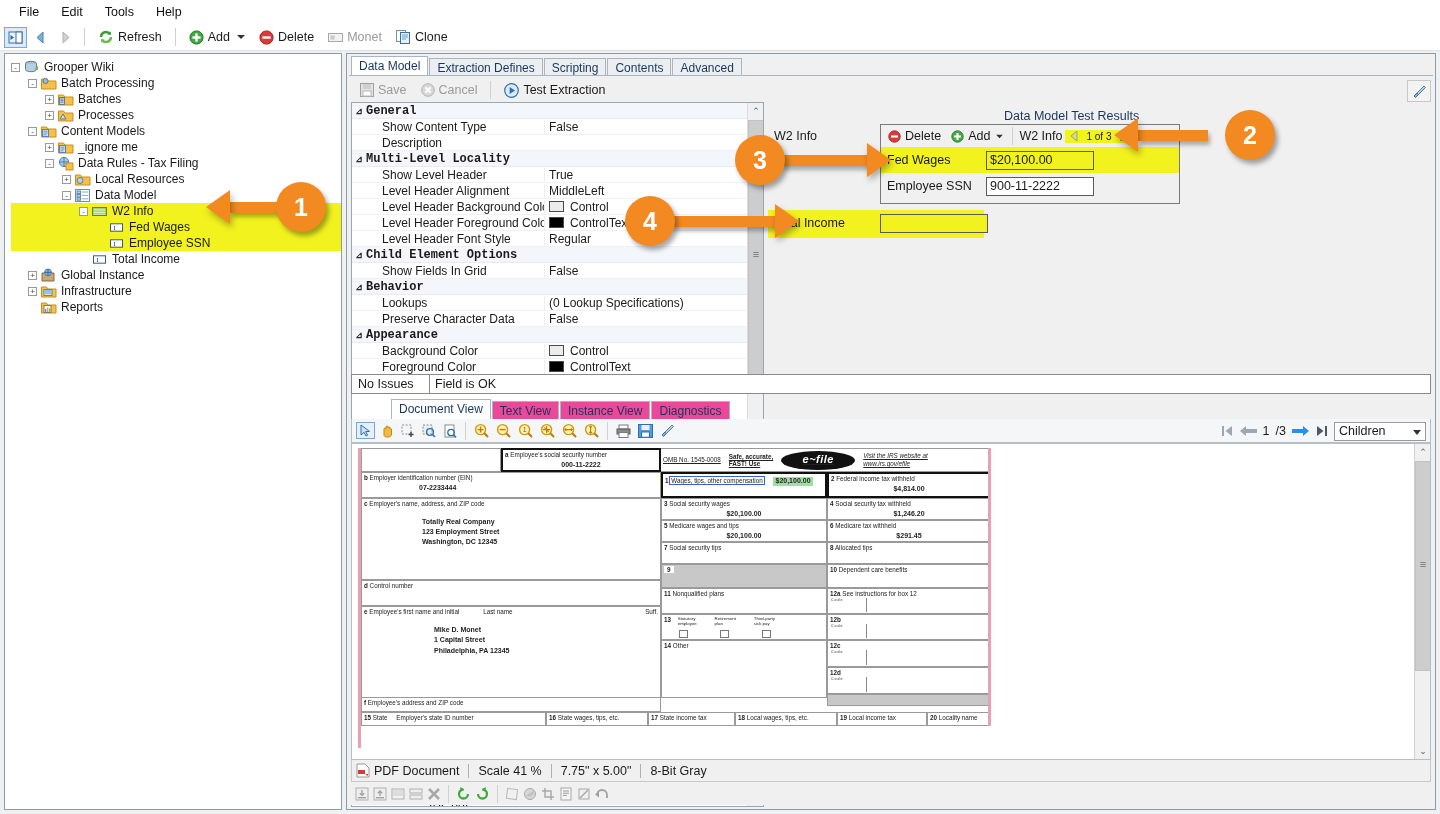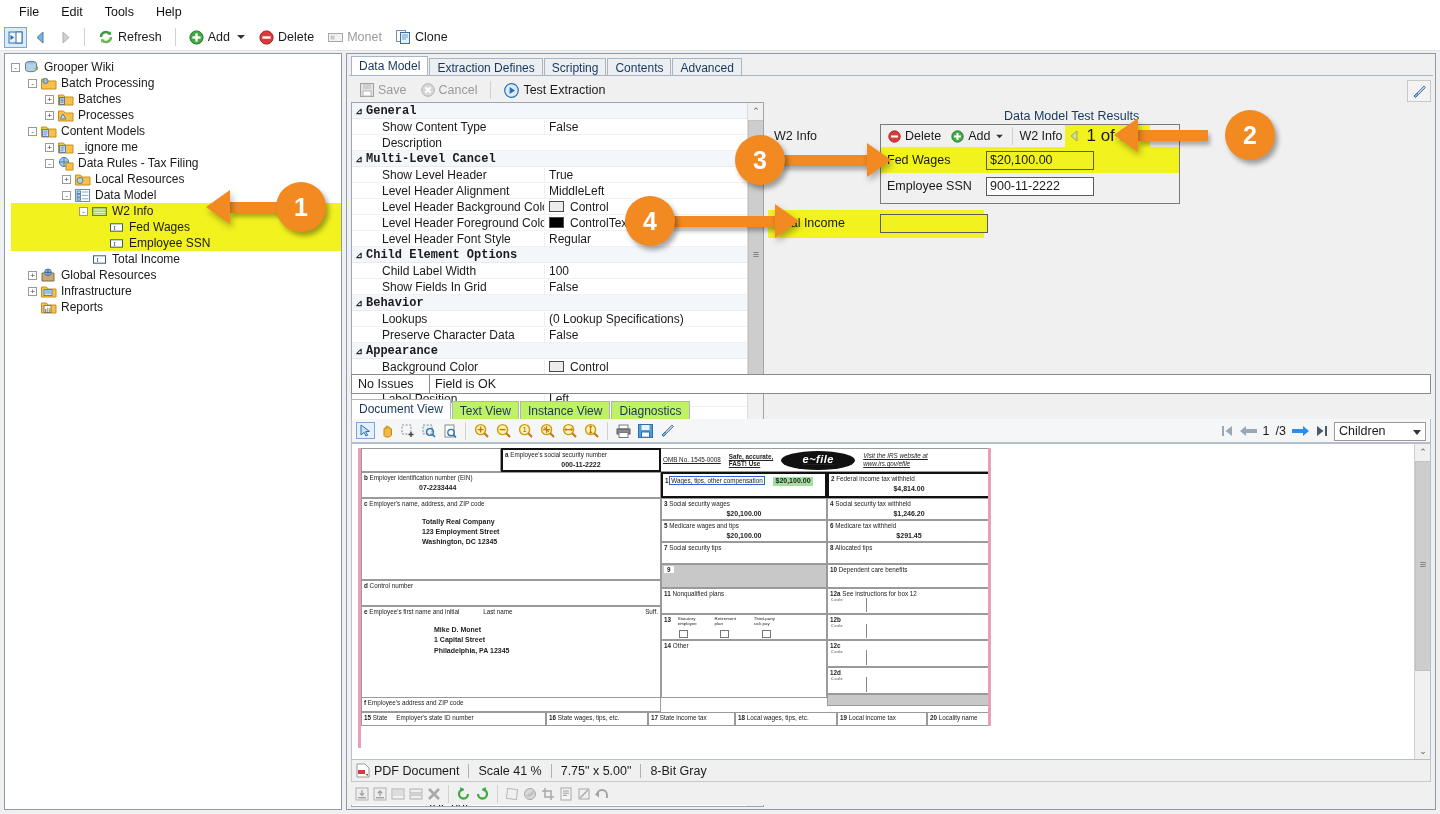--- a/index.html
+++ b/index.html
@@ -221,24 +221,24 @@
     position: absolute; left: 4px; top: 320px; width: 1080px; height: 20px;
     display: flex; border: 1px solid #8a8a8a; background: #ffffff;
   }
   .issuebar .c1 { width: 78px; border-right: 1px solid #8a8a8a; padding: 2px 0 0 6px; font-size: 12.5px;}
   .issuebar .c2 { flex: 1; padding: 2px 0 0 5px; font-size: 12.5px; }
 
   
   .docview {
     position: absolute; left: 4px; top: 345px; width: 1080px; height: 406px;
   }
-  .dtabs { display: flex; align-items: flex-end; height: 20px; }
+  .dtabs { display: flex; align-items: flex-end; height: 20px; margin-left: 40px; }
   .dtab {
     height: 18px; padding: 2px 7px 0 7px; font-size: 12px;
-    border: 1px solid #a9b6c2; border-bottom: none; background: #bef264;
+    border: 1px solid #a9b6c2; border-bottom: none; background: #ec4899;
     margin-right: 1px; color: #17365d;
   }
   .dtab.active { background: #ffffff; height: 20px; }
   .dtoolbar {
     height: 24px; display: flex; align-items: center; gap: 3px;
     border: 1px solid #b4bfc9; border-top: none; background: #f4f6f8;
     padding: 0 4px; position: relative;
   }
   .dtoolbar .right {
     position: absolute; right: 4px; top: 0; height: 24px;
@@ -515,21 +515,21 @@
             </svg></span>
           <span class="tlabel">Total Income</span>
         </div>
         <div class="tnode" style="padding-left: 17px;">
           <span class="exp">+</span>
           <span class="ico"><svg width="16" height="15" viewBox="0 0 16 15">
               <path d="M1 5 h12 v8 h-12 Z" fill="#c8a878" stroke="#8a6a3a"></path>
               <circle cx="7" cy="4.4" r="3.4" fill="#8fb4d8" stroke="#4a7fae"></circle>
               <path d="M3.6 4.4 h6.8 M7 1 v6.8" stroke="#3a6a9a"></path>
             </svg></span>
-          <span class="tlabel">Global Resources</span>
+          <span class="tlabel">Global Instance</span>
         </div>
         <div class="tnode" style="padding-left: 17px;">
           <span class="exp">+</span>
           <span class="ico"><svg width="16" height="15" viewBox="0 0 16 15">
               <path d="M0.5 3 h5 l1.5 2 h8 v8 h-14.5 Z" fill="#f7c04a" stroke="#c89018"></path>
               <rect x="3" y="5.5" width="8" height="6" fill="#d8e6f2" stroke="#5a85b0"></rect>
               <path d="M4 7 h6 M4 9 h6" stroke="#6a95c0"></path>
             </svg></span>
           <span class="tlabel">Infrastructure</span>
         </div>
@@ -610,21 +610,21 @@
             <span class="pname">Show Content Type</span>
             <span class="pval">False</span>
           </div>
           <div class="prow data">
             <span class="tri"></span>
             <span class="pname">Description</span>
             <span class="pval"></span>
           </div>
           <div class="prow cat">
             <span class="tri">⊿</span>
-            <span class="pname">Multi-Level Cancel</span>
+            <span class="pname">Multi-Level Locality</span>
           </div>
           <div class="prow data">
             <span class="tri"></span>
             <span class="pname">Show Level Header</span>
             <span class="pval">True</span>
           </div>
           <div class="prow data">
             <span class="tri"></span>
             <span class="pname">Level Header Alignment</span>
             <span class="pval">MiddleLeft</span>
@@ -646,25 +646,20 @@
             </span>
           </div>
           <div class="prow data">
             <span class="tri"></span>
             <span class="pname">Level Header Font Style</span>
             <span class="pval">Regular</span>
           </div>
           <div class="prow cat">
             <span class="tri">⊿</span>
             <span class="pname">Child Element Options</span>
-          </div>
-          <div class="prow data">
-            <span class="tri"></span>
-            <span class="pname">Child Label Width</span>
-            <span class="pval">100</span>
           </div>
           <div class="prow data">
             <span class="tri"></span>
             <span class="pname">Show Fields In Grid</span>
             <span class="pval">False</span>
           </div>
           <div class="prow cat">
             <span class="tri">⊿</span>
             <span class="pname">Behavior</span>
           </div>
@@ -871,21 +866,21 @@
             </span>
           </div>
           <div class="tsep" style="margin:0 3px;"></div>
           <div style="font-size:12.5px;">W2 Info</div>
           <div class="pager">
             <span class="ico">
               <svg width="9" height="10" viewBox="0 0 9 10">
                   <path d="M7 0 L1 5 L7 10 Z" fill="#cfd9a0" stroke="#9aa860"></path>
                 </svg>
             </span>
-            <span style="font-size:17px;">1 of 3</span>
+            <span style="font-size:10px;">1 of 3</span>
             <span class="ico">
               <svg width="9" height="10" viewBox="0 0 9 10">
                   <path d="M2 0 L8 5 L2 10 Z" fill="#7fc24a" stroke="#4f8a28"></path>
                 </svg>
             </span>
           </div>
         </div>
 
         <div id="result-fields">
             <div class="fieldrow hl">

